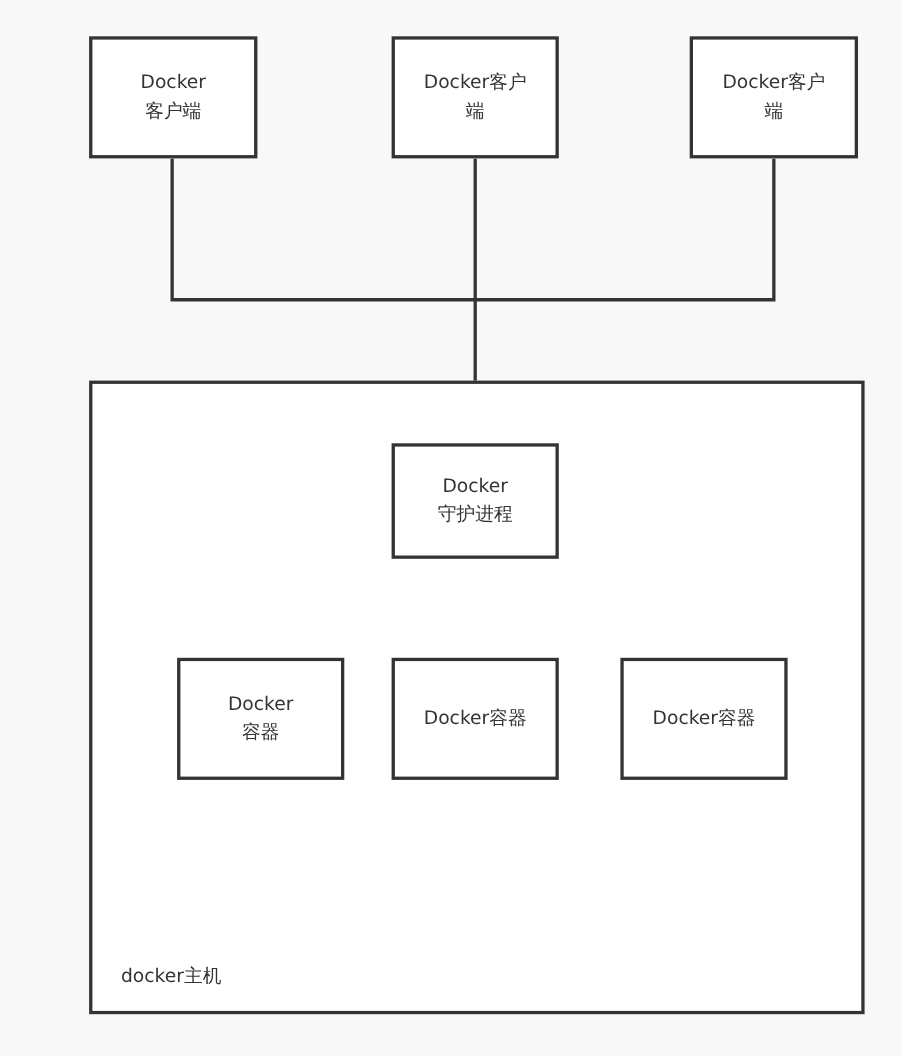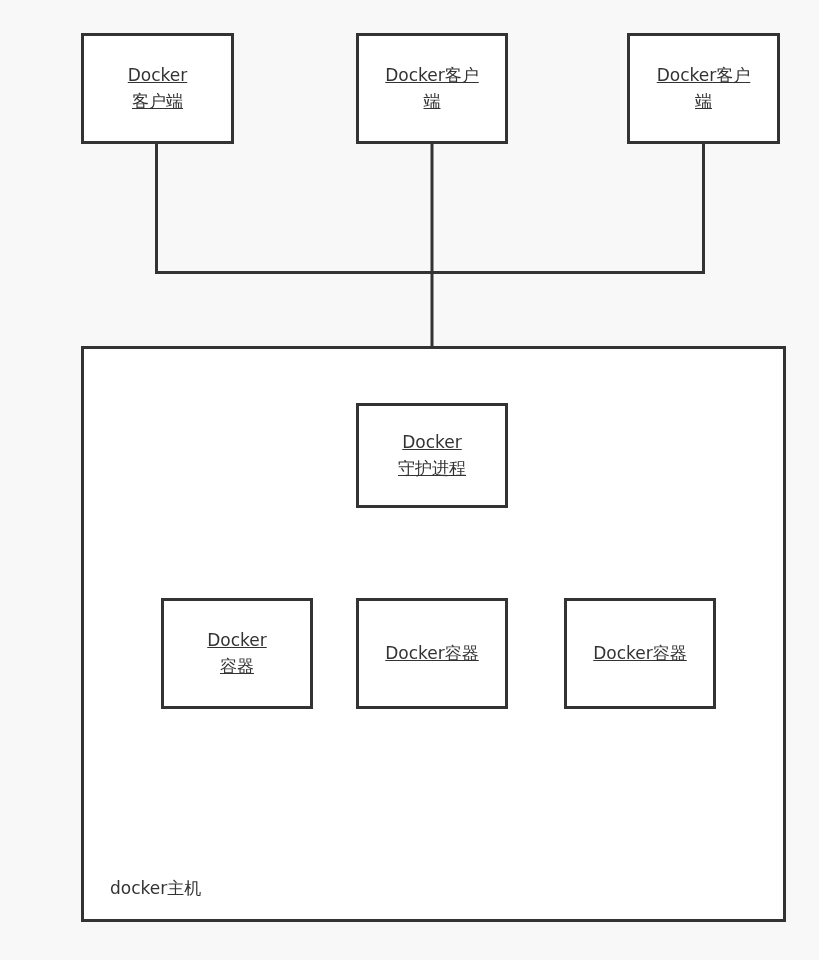--- a/index.html
+++ b/index.html
@@ -36,21 +36,20 @@
     border: 3px solid #333333;
     display: flex;
     align-items: center;
     justify-content: center;
     text-align: center;
     color: #333333;
     font-size: 17px;
     line-height: 1.5;
     white-space: pre-line;
     z-index: 2;
-    text-decoration: underline;
   }
   .node.host {
     background: #ffffff;
     display: block;
     z-index: 1;
   }
   .host-label {
     position: absolute;
     left: 26px;
     bottom: 18px;

